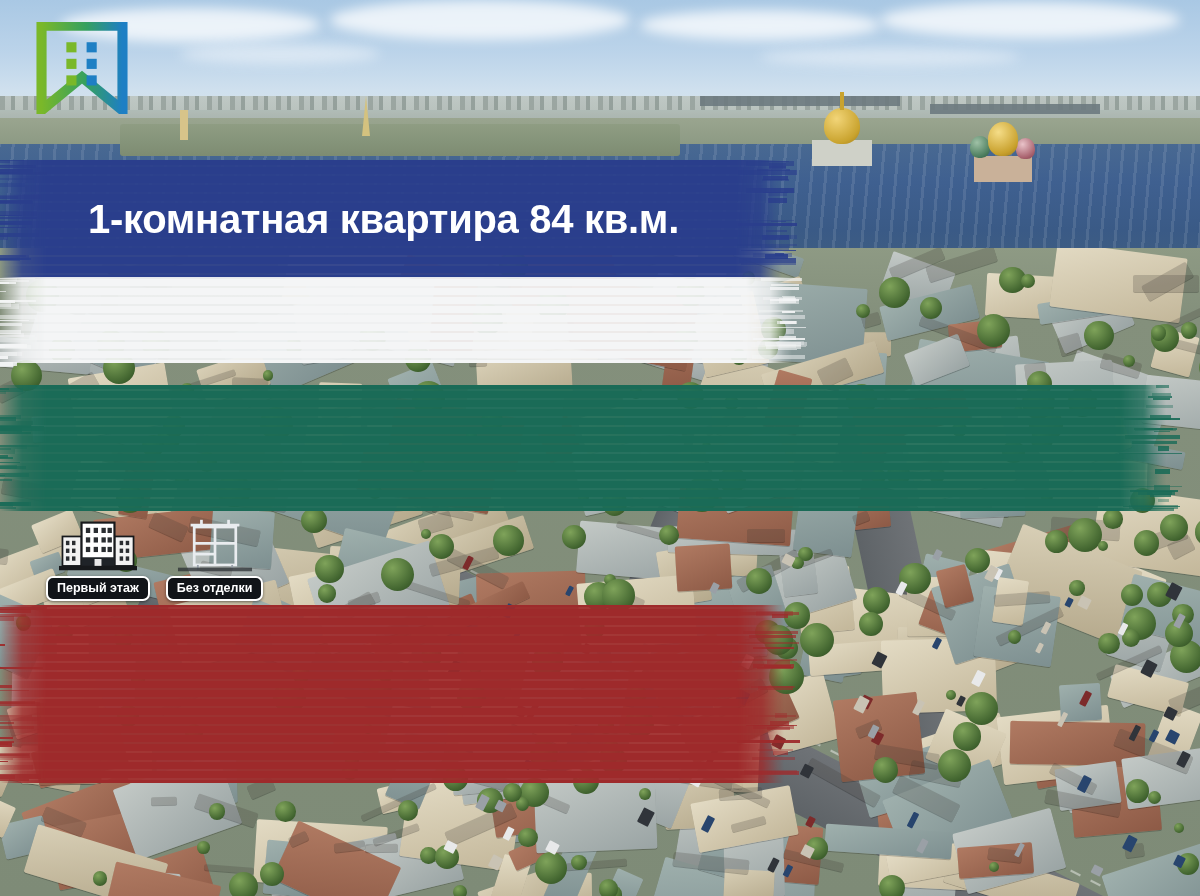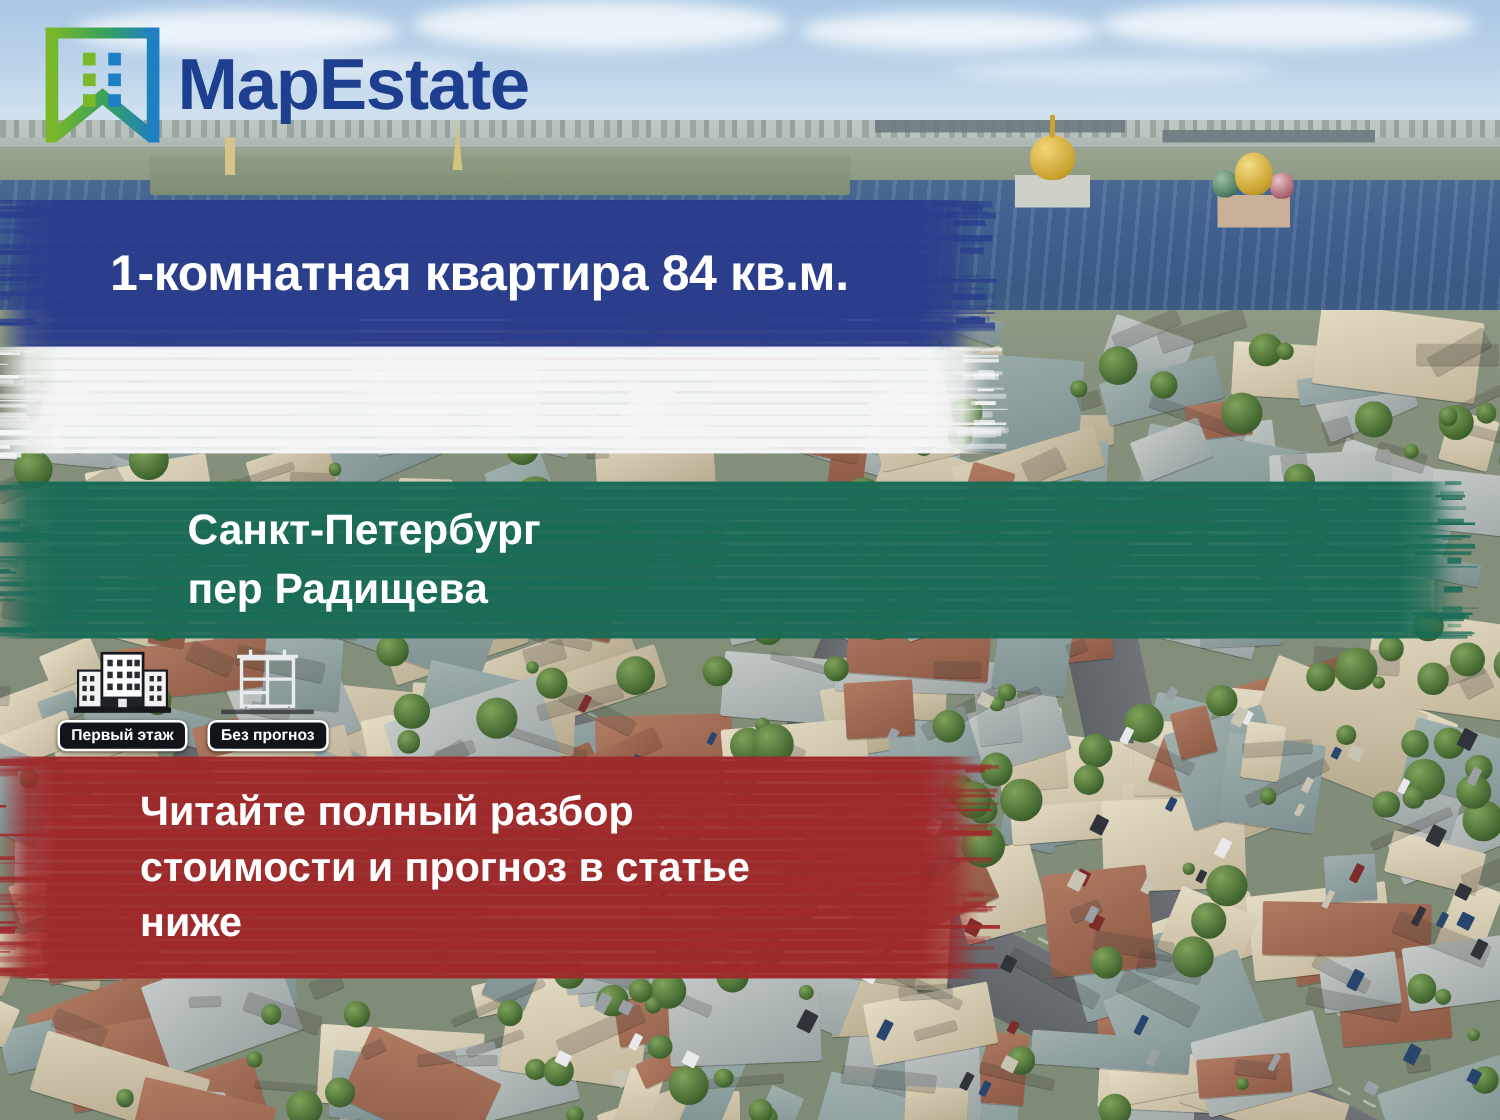--- a/index.html
+++ b/index.html
@@ -891,21 +891,20 @@
       </defs>
       <path d="M6 4 H94 V96 L50 60 L6 96 Z" fill="none" stroke="url(#lg)" stroke-width="11" stroke-linejoin="miter"></path>
       <rect x="33" y="22" width="11" height="11" fill="#7ab829"></rect>
       <rect x="55" y="22" width="11" height="11" fill="#1e7fc4"></rect>
       <rect x="33" y="40" width="11" height="11" fill="#7ab829"></rect>
       <rect x="55" y="40" width="11" height="11" fill="#1e7fc4"></rect>
       <rect x="33" y="58" width="11" height="11" fill="#7ab829"></rect>
       <rect x="55" y="58" width="11" height="11" fill="#1e7fc4"></rect>
     </svg>
     <div class="logo-text">
-      <div class="logo-word"><span>Map</span><span class="lite">Estate</span></div>
     </div>
   </div>
 
   <div class="band band-blue">
     <div class="fill"></div>
     <div class="streaks-l">
         <div style="position: absolute; top: 22.6993px; left: -8.18184px; width: 32.7274px; height: 3.94255px; background: rgb(42, 62, 140); opacity: 0.461321;"></div>
         <div style="position: absolute; top: 11.8832px; left: -15.5438px; width: 62.1751px; height: 3.47822px; background: rgb(42, 62, 140); opacity: 0.473785;"></div>
         <div style="position: absolute; top: 11.6416px; left: -3.17768px; width: 12.7107px; height: 2.15033px; background: rgb(42, 62, 140); opacity: 0.418989;"></div>
         <div style="position: absolute; top: 61.3496px; left: -10.8249px; width: 43.2998px; height: 3.16535px; background: rgb(42, 62, 140); opacity: 0.885827;"></div>
@@ -1074,24 +1073,20 @@
         <div style="position: absolute; top: 29.9361px; right: -5.28128px; width: 21.1251px; height: 4.90848px; background: rgb(26, 107, 87); opacity: 0.770848;"></div>
         <div style="position: absolute; top: 43.342px; right: -7.31371px; width: 29.2548px; height: 1.9273px; background: rgb(26, 107, 87); opacity: 0.785801;"></div>
         <div style="position: absolute; top: 56.062px; right: -11.1872px; width: 44.7488px; height: 2.99536px; background: rgb(26, 107, 87); opacity: 0.802421;"></div>
         <div style="position: absolute; top: 105.38px; right: -11.9817px; width: 47.9268px; height: 1.87563px; background: rgb(26, 107, 87); opacity: 0.92507;"></div>
         <div style="position: absolute; top: 114.101px; right: -2.69044px; width: 10.7618px; height: 2.95263px; background: rgb(26, 107, 87); opacity: 0.364628;"></div>
         <div style="position: absolute; top: 120.671px; right: -14.2865px; width: 57.146px; height: 1.82362px; background: rgb(26, 107, 87); opacity: 0.807827;"></div>
         <div style="position: absolute; top: 43.1297px; right: -10.8323px; width: 43.3293px; height: 1.8998px; background: rgb(26, 107, 87); opacity: 0.739378;"></div>
         <div style="position: absolute; top: 120.101px; right: -12.3105px; width: 49.2421px; height: 3.55193px; background: rgb(26, 107, 87); opacity: 0.551363;"></div>
         <div style="position: absolute; top: 19.9653px; right: -6.66815px; width: 26.6726px; height: 2.58988px; background: rgb(26, 107, 87); opacity: 0.370104;"></div>
       </div>
-      <div class="inner title-green">
-      <div>Санкт-Петербург</div>
-      <div>пер Радищева</div>
-    </div>
   </div>
 
   <div class="badges">
 
     <div class="badge">
       <svg class="badge-icon" viewBox="0 0 90 62">
         <rect x="4" y="20" width="22" height="34" fill="#f2f2f2" stroke="#17191c" stroke-width="2"></rect>
         <rect x="64" y="20" width="22" height="34" fill="#f2f2f2" stroke="#17191c" stroke-width="2"></rect>
         <rect x="26" y="4" width="38" height="50" fill="#ffffff" stroke="#17191c" stroke-width="2.5"></rect>
         <g fill="#2a2d31">
@@ -1137,21 +1132,21 @@
           <line x1="30" y1="8" x2="30" y2="2"></line>
           <line x1="60" y1="8" x2="60" y2="2"></line>
           <line x1="22" y1="40" x2="45" y2="40"></line>
         </g>
         <g stroke="#9aa2ab" stroke-width="2" fill="none">
           <line x1="26" y1="52" x2="26" y2="58"></line>
           <line x1="64" y1="52" x2="64" y2="58"></line>
         </g>
         <rect x="4" y="55" width="82" height="4" fill="#2b2f33" opacity=".75"></rect>
       </svg>
-      <div class="badge-label">Без прогноз</div>
+      <div class="badge-label">Без отделки</div>
     </div>
 
 
   </div>
 
   <div class="band band-red">
     <div class="fill"></div>
     <div class="streaks-l">
         <div style="position: absolute; top: 160.428px; left: -10.8901px; width: 43.5605px; height: 4.63786px; background: rgb(158, 42, 43); opacity: 0.384046;"></div>
         <div style="position: absolute; top: 96.9437px; left: -13.3854px; width: 53.5416px; height: 3.75793px; background: rgb(158, 42, 43); opacity: 0.668456;"></div>
@@ -1201,20 +1196,15 @@
         <div style="position: absolute; top: 120.49px; right: -10.2641px; width: 41.0563px; height: 3.33509px; background: rgb(158, 42, 43); opacity: 0.5264;"></div>
         <div style="position: absolute; top: 81.3728px; right: -8.77036px; width: 35.0814px; height: 3.93033px; background: rgb(158, 42, 43); opacity: 0.549246;"></div>
         <div style="position: absolute; top: 29.7347px; right: -11.6002px; width: 46.4008px; height: 3.41851px; background: rgb(158, 42, 43); opacity: 0.70975;"></div>
         <div style="position: absolute; top: 109.812px; right: -12.0025px; width: 48.01px; height: 2.56143px; background: rgb(158, 42, 43); opacity: 0.423055;"></div>
         <div style="position: absolute; top: 146.154px; right: -3.65602px; width: 14.6241px; height: 4.30694px; background: rgb(158, 42, 43); opacity: 0.574981;"></div>
         <div style="position: absolute; top: 54.2442px; right: -13.0064px; width: 52.0257px; height: 1.28586px; background: rgb(158, 42, 43); opacity: 0.45437;"></div>
         <div style="position: absolute; top: 116.009px; right: -4.68593px; width: 18.7437px; height: 4.91115px; background: rgb(158, 42, 43); opacity: 0.705582;"></div>
         <div style="position: absolute; top: 25.6203px; right: -13.8178px; width: 55.2713px; height: 3.26884px; background: rgb(158, 42, 43); opacity: 0.619004;"></div>
         <div style="position: absolute; top: 135.006px; right: -15.6584px; width: 62.6337px; height: 3.42736px; background: rgb(158, 42, 43); opacity: 0.937928;"></div>
       </div>
-      <div class="inner title-red">
-      <div>Читайте полный разбор</div>
-      <div>стоимости и прогноз в статье</div>
-      <div>ниже</div>
-    </div>
   </div>
 
 </div>
 
 </body></html>

